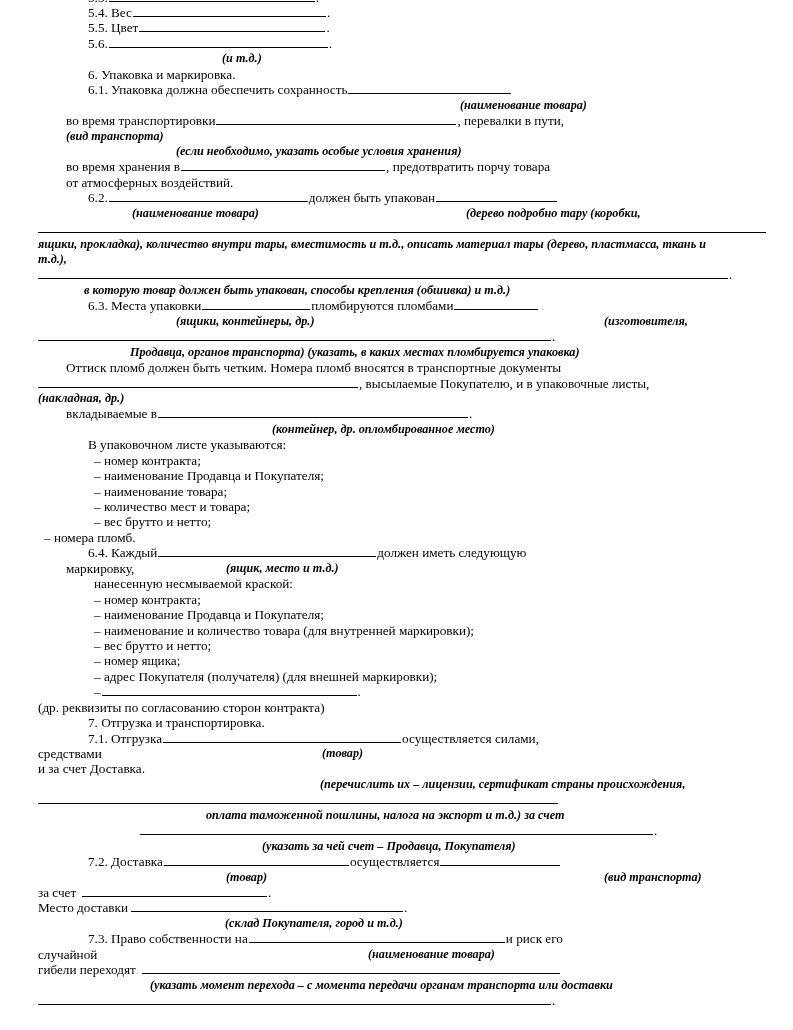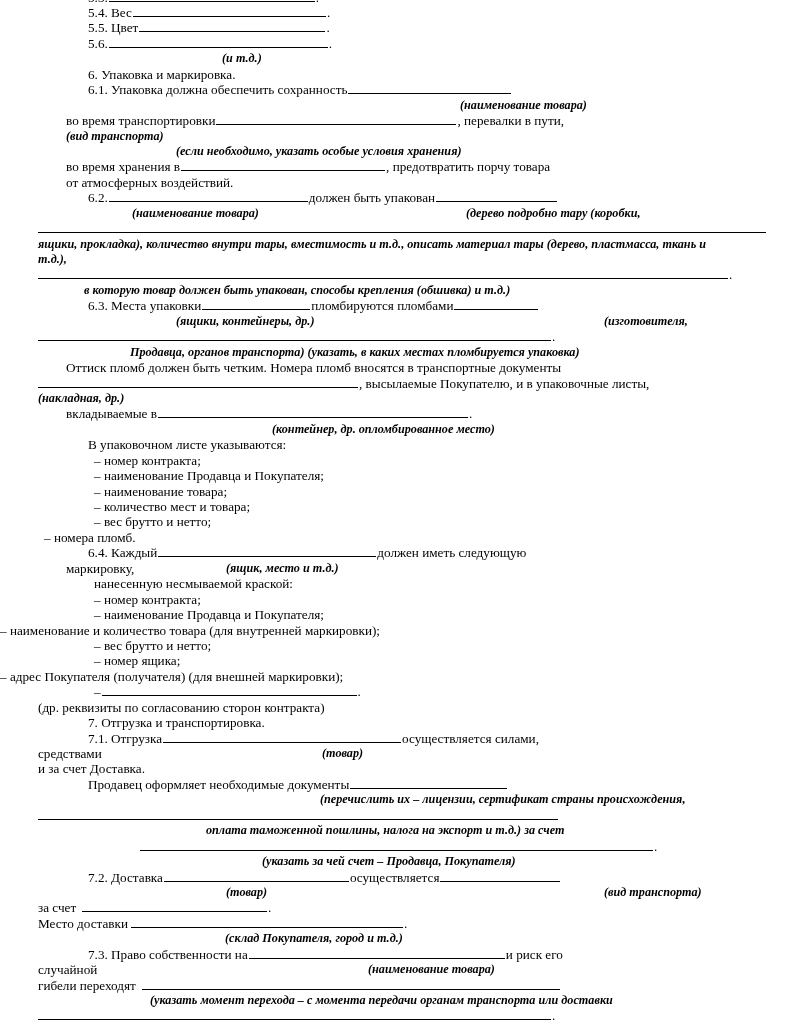--- a/index.html
+++ b/index.html
@@ -242,30 +242,30 @@
     <div class="ln" style="padding-left:94px">
       <span class="t">нанесенную несмываемой краской:</span>
     </div>
 
     <div class="ln" style="padding-left:94px">
       <span class="t">– номер контракта;</span>
     </div>
     <div class="ln" style="padding-left:94px">
       <span class="t">– наименование Продавца и Покупателя;</span>
     </div>
-    <div class="ln" style="">
+    <div class="ln" style="padding-left:94px">
       <span class="t">– наименование и количество товара (для внутренней маркировки);</span>
     </div>
     <div class="ln" style="padding-left:94px">
       <span class="t">– вес брутто и нетто;</span>
     </div>
     <div class="ln" style="padding-left:94px">
       <span class="t">– номер ящика;</span>
     </div>
-    <div class="ln" style="">
+    <div class="ln" style="padding-left:94px">
       <span class="t">– адрес Покупателя (получателя) (для внешней маркировки);</span>
     </div>
 
     <div class="ln" style="padding-left:94px">
       <span class="t">–</span><span class="blank" style="width:255px"></span><span class="t">.</span>
     </div>
 
     <div class="ln m-0">
       <span class="abs t" style="left:38px">(др. реквизиты по согласованию сторон контракта)</span>
     </div>
@@ -280,23 +280,20 @@
 
     <div class="ln m-0">
       <span class="abs t" style="left:38px">средствами</span>
       <span class="abs hint" style="left:322px">(товар)</span>
     </div>
 
     <div class="ln m-0">
       <span class="abs t" style="left:38px">и за счет Доставка.</span>
     </div>
 
-    <div class="ln m-ind">
-      <span class="t">Продавец оформляет необходимые документы</span><span class="blank" style="width:157px"></span>
-    </div>
 
     <div class="ln m-0">
       <span class="abs hint" style="left:320px">(перечислить их – лицензии, сертификат страны происхождения,</span>
     </div>
 
     <div class="ln m-0">
       <span class="blank" style="width:520px;margin-left:38px"></span>
     </div>
 
     <div class="ln m-0">

